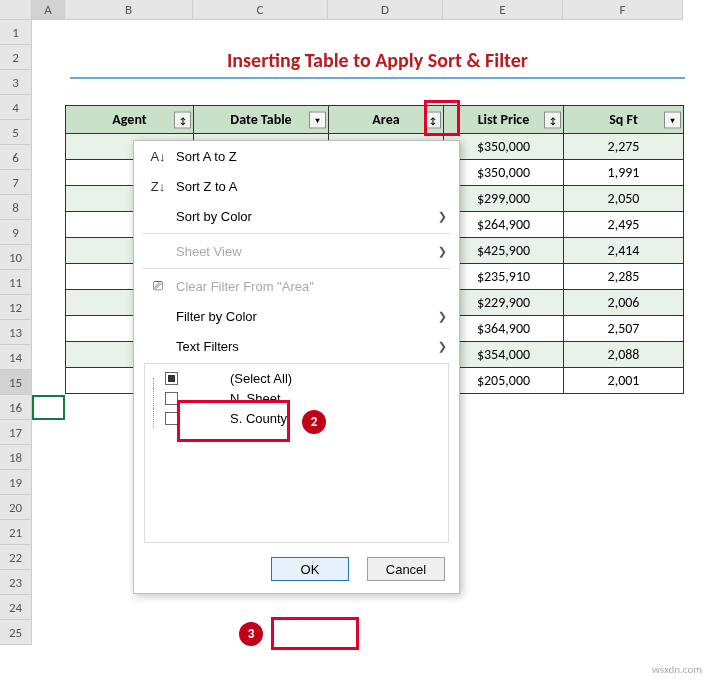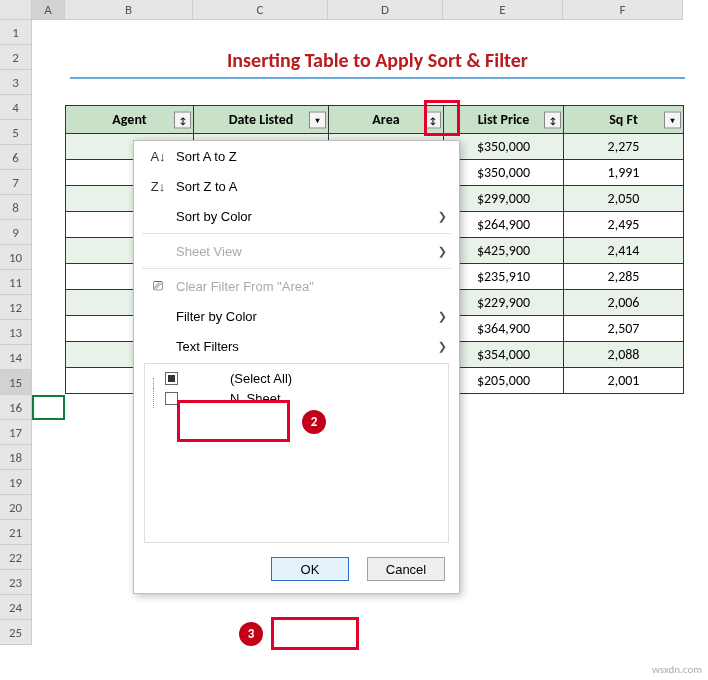--- a/index.html
+++ b/index.html
@@ -96,21 +96,21 @@
 
 <div class="title">Inserting Table to Apply Sort &amp; Filter</div>
 <div class="titleline"></div>
 
 <table class="tbl">
 <thead>
       <tr>
   <th style="width:128px"><span>Agent</span><span class="fbtn">
             <span class="sortind">↕</span>
           </span></th>
-  <th style="width:135px"><span>Date Listed</span><span class="fbtn">
+  <th style="width:135px"><span>Date Table</span><span class="fbtn">
             <span>▾</span>
           </span></th>
   <th style="width:115px"><span>Area</span><span class="fbtn">
             <span class="sortind">↕</span>
           </span></th>
   <th style="width:120px"><span>List Price</span><span class="fbtn">
             <span class="sortind">↕</span>
           </span></th>
   <th style="width:120px"><span>Sq Ft</span><span class="fbtn">
             <span>▾</span>
@@ -231,20 +231,24 @@
     </div>
   <div class="tree">
     <div class="treeitem first">
         <span class="treecb mixed"></span>
         <span>(Select All)</span>
       </div>
     <div class="treeitem">
         <span class="treecb"></span>
         <span>N. Sheet</span>
       </div>
+    <div class="treeitem">
+        <span class="treecb"></span>
+        <span>S. County</span>
+      </div>
   </div>
   <div class="btns">
     <button class="btn primary">OK</button>
     <button class="btn">Cancel</button>
   </div>
 </div>
 
 <div class="redbox" style="top:400px;left:177px;width:113px;height:42px"></div>
 <div class="callout" style="top:410px;left:302px">2</div>
 

